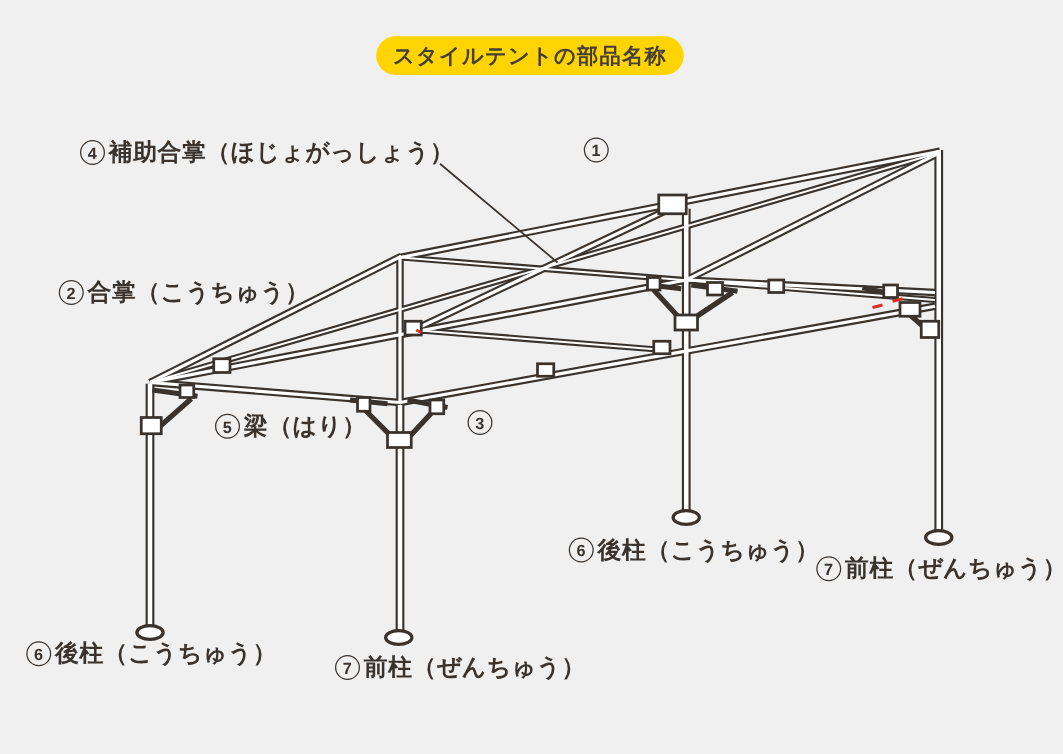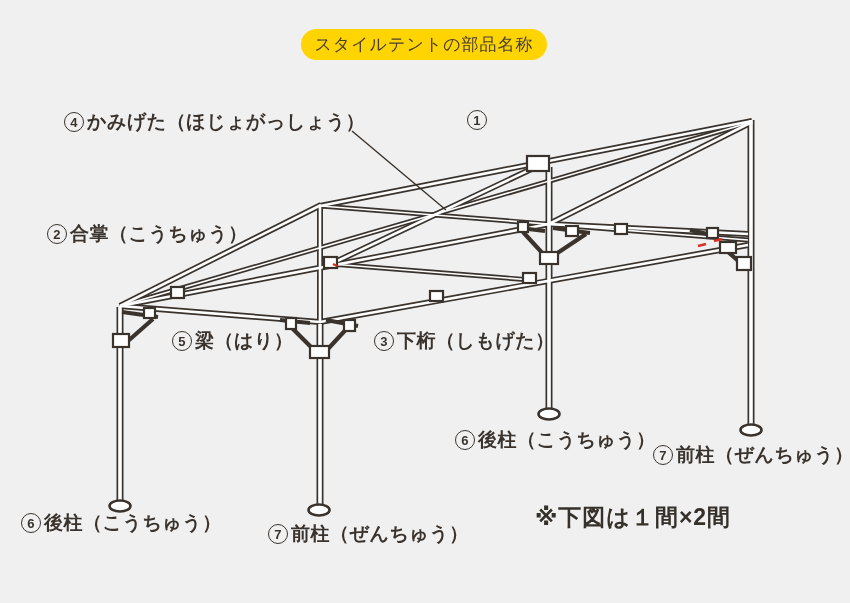--- a/index.html
+++ b/index.html
@@ -8,21 +8,21 @@
     background:#f0f0f0;
     font-family:"Liberation Sans","DejaVu Sans",sans-serif;
     color:#3a332d;
   }
   .stage{position:absolute;inset:0;width:850px;height:603px;}
   svg.frame{position:absolute;left:0;top:0;}
   .badge{
     position:absolute;left:301px;top:29px;width:246px;height:31px;
     background:#ffd401;border-radius:16px;
     display:flex;align-items:center;justify-content:center;
-    font-size:17px;font-weight:normal;color:#453e35;letter-spacing:1px;
+    font-size:17px;font-weight:bold;color:#453e35;letter-spacing:1px;
     white-space:nowrap;
   }
   .plabel{
     position:absolute;display:flex;align-items:center;white-space:nowrap;
     font-size:19px;font-weight:bold;color:#3a332d;letter-spacing:.5px;
   }
   .cnum{
     display:inline-flex;align-items:center;justify-content:center;
     width:20px;height:20px;border:1.8px solid #3a332d;border-radius:50%;
     font-size:13px;font-weight:bold;margin-right:3px;box-sizing:border-box;
@@ -131,49 +131,47 @@
         <line x1="352" y1="131" x2="446" y2="210" stroke="#3a332d" stroke-width="1.4" stroke-linecap="butt"></line>
       </g>
   </svg>
 
   <div class="badge">
     <span>スタイルテントの部品名称</span>
   </div>
 
   <div class="plabel lbl0">
     <span class="cnum">4</span>
-    <span>かみげた（ほじょがっしょう）</span>
+    <span>補助合掌（ほじょがっしょう）</span>
   </div>
   <div class="plabel lbl1">
     <span class="cnum">1</span>
   </div>
   <div class="plabel lbl2">
     <span class="cnum">2</span>
     <span>合掌（こうちゅう）</span>
   </div>
   <div class="plabel lbl3">
     <span class="cnum">5</span>
     <span>梁（はり）</span>
   </div>
   <div class="plabel lbl4">
     <span class="cnum">3</span>
-    <span>下桁（しもげた）</span>
   </div>
   <div class="plabel lbl5">
     <span class="cnum">6</span>
     <span>後柱（こうちゅう）</span>
   </div>
   <div class="plabel lbl6">
     <span class="cnum">7</span>
     <span>前柱（ぜんちゅう）</span>
   </div>
   <div class="plabel lbl7">
     <span class="cnum">6</span>
     <span>後柱（こうちゅう）</span>
   </div>
   <div class="plabel lbl8">
     <span class="cnum">7</span>
     <span>前柱（ぜんちゅう）</span>
   </div>
 
-  <div class="note">※下図は１間×2間</div>
 
 </div>
 
 </body></html>

